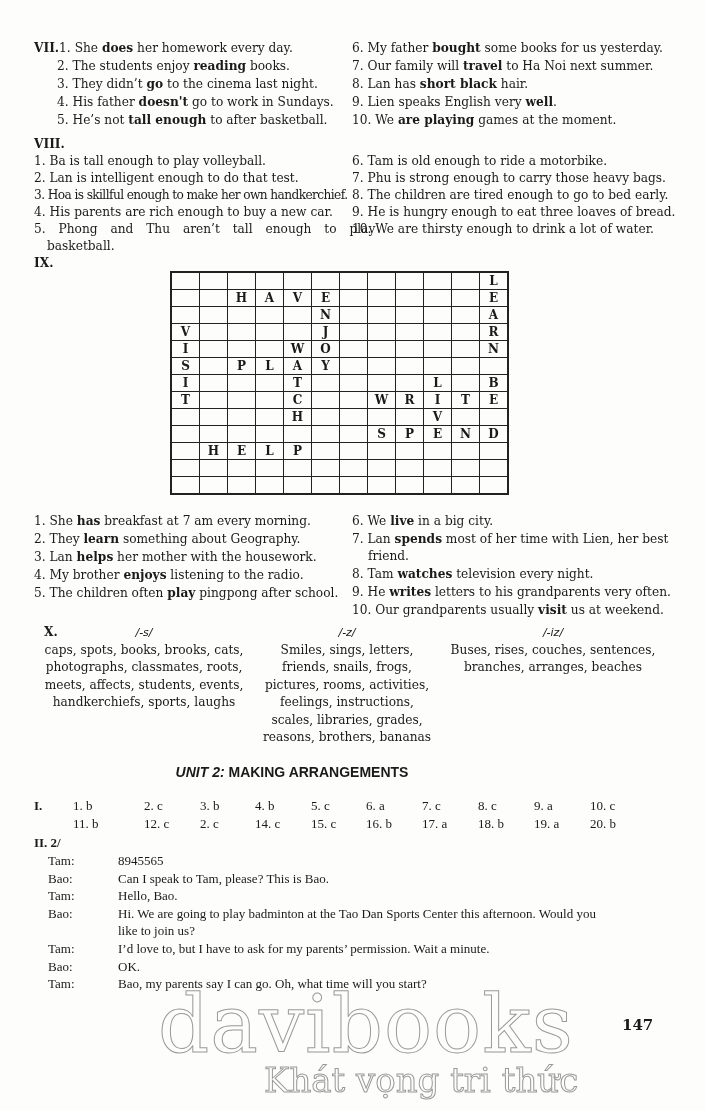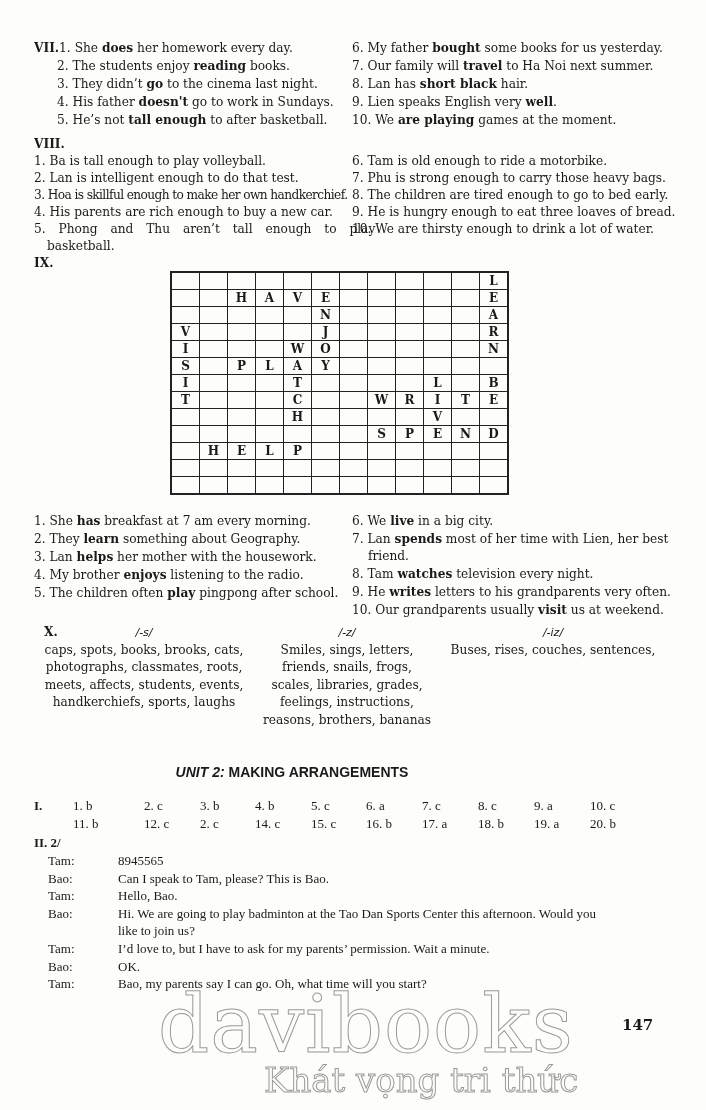--- a/index.html
+++ b/index.html
@@ -268,27 +268,29 @@
     <div class="phon-head">/-s/</div>
     <div>caps, spots, books, brooks, cats,</div>
     <div>photographs, classmates, roots,</div>
     <div>meets, affects, students, events,</div>
     <div>handkerchiefs, sports, laughs</div>
   </div>
   <div class="phon-col" style="left:252px;width:190px;top:624px;">
     <div class="phon-head">/-z/</div>
     <div>Smiles, sings, letters,</div>
     <div>friends, snails, frogs,</div>
+    <div>pictures, rooms, activities,</div>
+    <div>feelings, instructions,</div>
     <div>scales, libraries, grades,</div>
-    <div>feelings, instructions,</div>
     <div>reasons, brothers, bananas</div>
   </div>
   <div class="phon-col" style="left:440px;width:226px;top:624px;">
     <div class="phon-head">/-iz/</div>
     <div>Buses, rises, couches, sentences,</div>
+    <div>branches, arranges, beaches</div>
   </div>
 </div>
 
 <div class="unit-title">
   <i>UNIT 2:</i><span> MAKING ARRANGEMENTS</span>
 </div>
 
 <div>
   <div class="ans bold" style="left:34px;top:798px;">I.</div>
   <div id="ans-row1">

